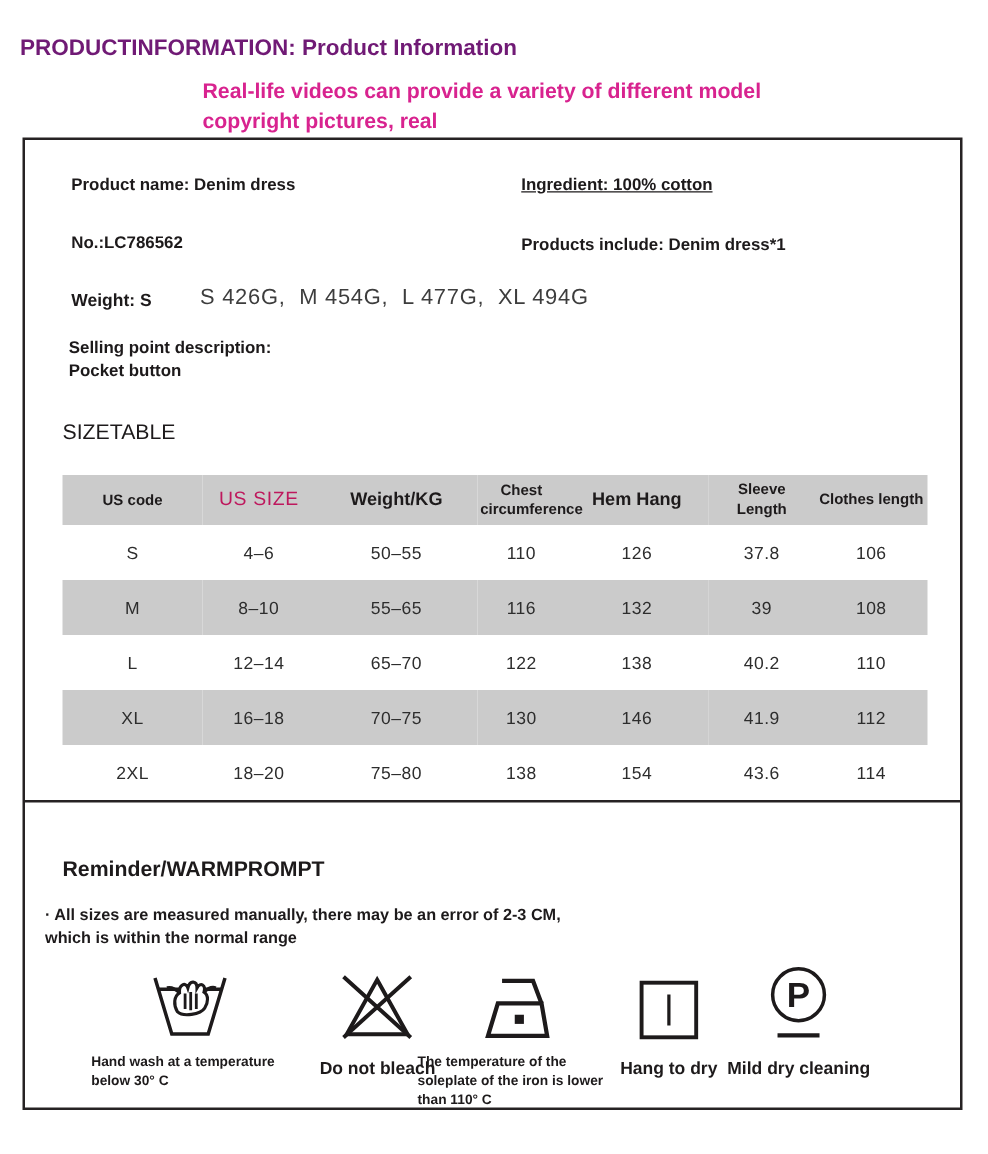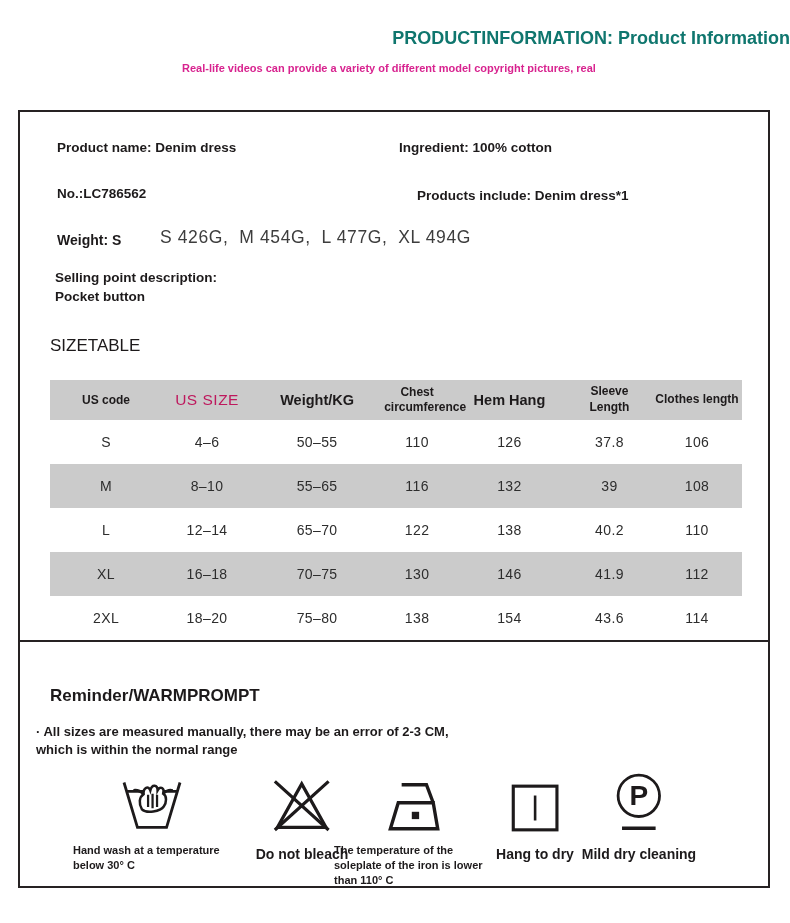--- a/index.html
+++ b/index.html
@@ -2,35 +2,35 @@
 <html><head>
 <meta charset="utf-8">
 <style>
   * { margin:0; padding:0; box-sizing:border-box; }
   html,body { background:#ffffff; }
   body { font-family:"Liberation Sans", sans-serif; color:#1d1a1b; }
   .page { position:relative; width:790px; height:923px; background:#ffffff; overflow:hidden; }
 
   .page-title {
     position:absolute; top:28px; left:0; width:100%;
-    text-align:right; font-size:18px; font-weight:bold; color:#0f766e;
+    text-align:left; font-size:18px; font-weight:bold; color:#701a75;padding-left:16px;
   }
   .page-subtitle {
-    position:absolute; top:61px; left:182px; width:500px;
-    font-size:11px; font-weight:bold; line-height:1.4; color:#d8238f;
+    position:absolute; top:61px; left:162px; width:500px;
+    font-size:17px; font-weight:bold; line-height:1.4; color:#d8238f;
   }
 
   .box {
     position:absolute; left:18px; top:110px; width:752px; height:778px;
     border:2px solid #26222*; border:2px solid #262223;padding-left:41px;
   }
 
   .lbl { position:absolute; font-size:13.5px; font-weight:bold; color:#1d1a1b; white-space:nowrap; }
   .pos-name       { left:37px;  top:28px; }
-  .pos-ingredient { left:379px; top:28px; }
+  .pos-ingredient { left:397px; top:28px;text-decoration:underline; }
   .pos-no         { left:37px;  top:74px; }
   .pos-includes   { left:397px; top:76px; }
   .pos-weight-lbl { left:37px;  top:120px; font-size:14px; }
   .weight-values  {
     position:absolute; left:140px; top:115px;
     font-size:17.5px; font-weight:normal; color:#3d3d3d;
     letter-spacing:0.6px; white-space:pre;
   }
   .selling-block  { position:absolute; left:35px; top:157px; font-size:13.5px; font-weight:bold; line-height:1.4; }
 

